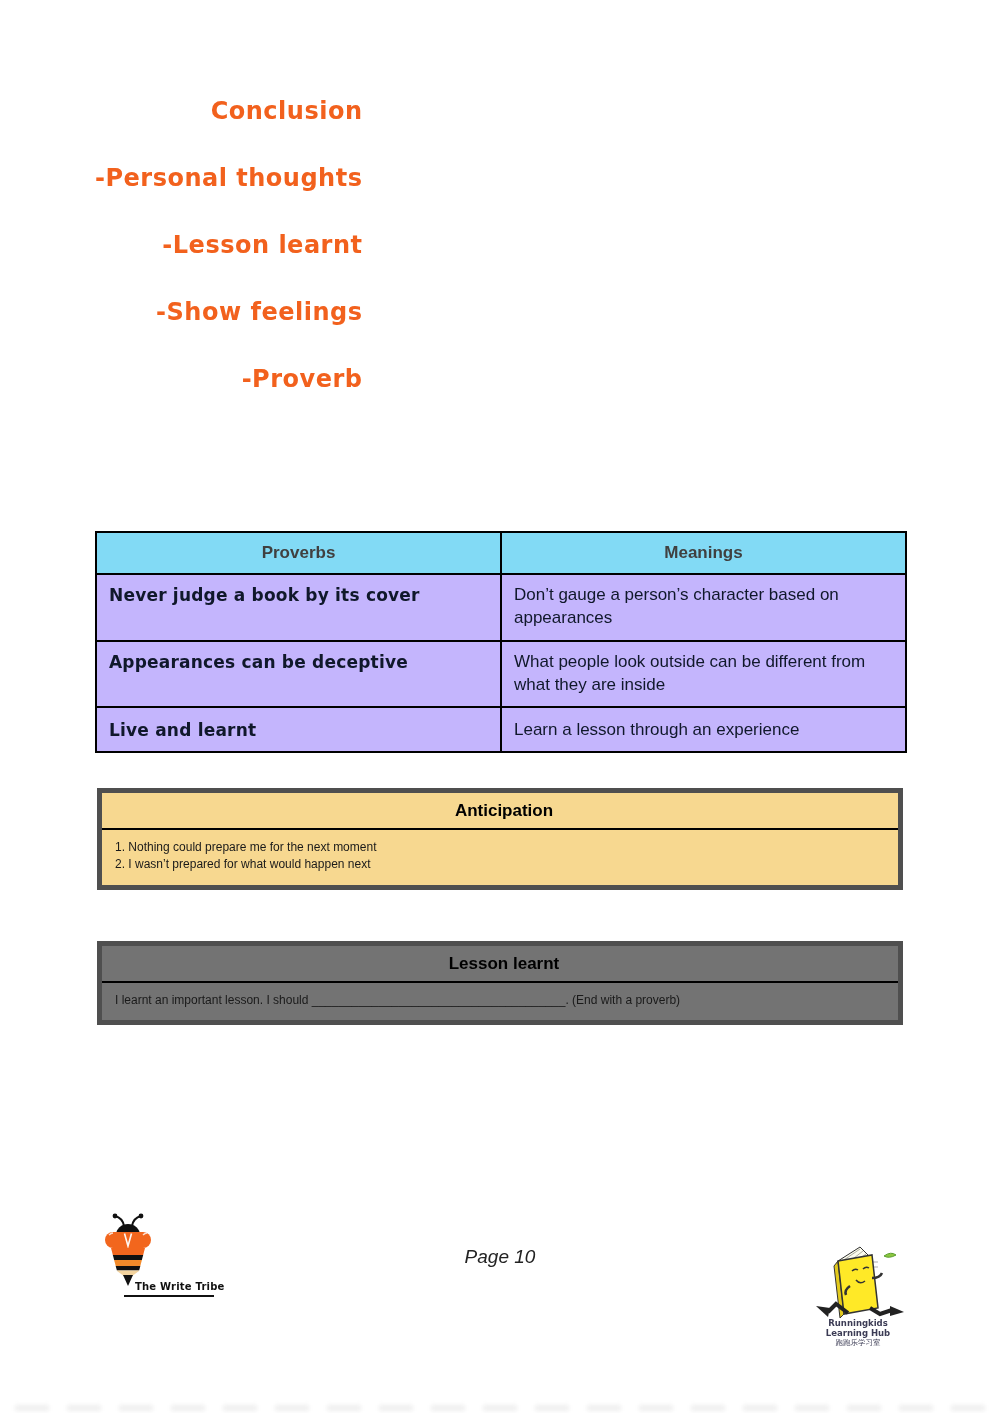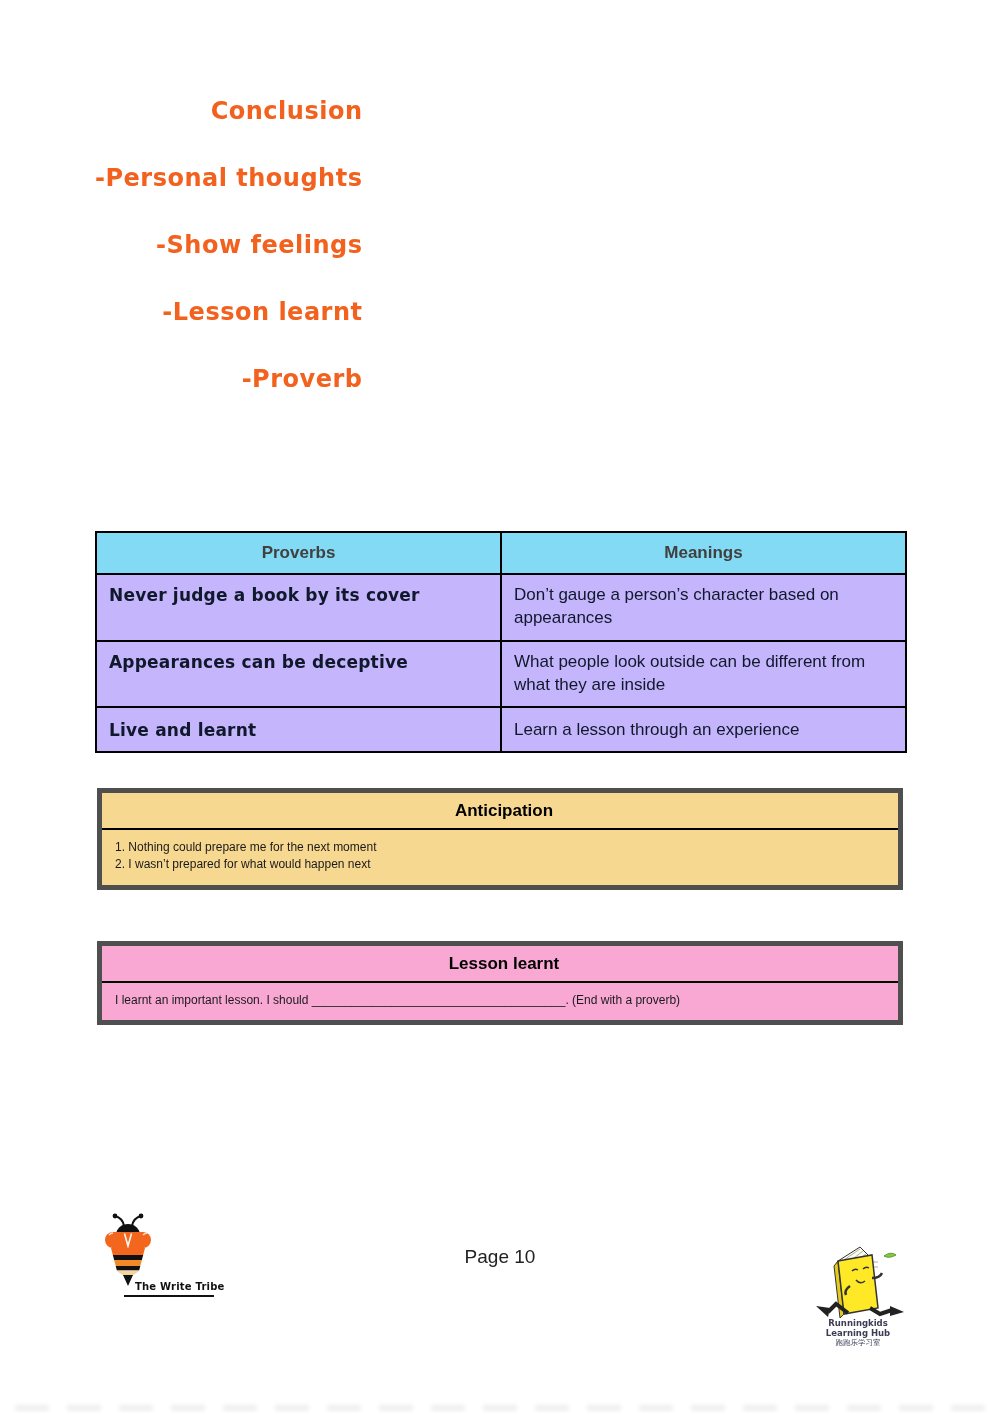--- a/index.html
+++ b/index.html
@@ -62,40 +62,40 @@
   .row-2 { height:66px; }
   .row-3 { height:45px; }
   .row-3 td { vertical-align:middle; }
 
   
   .frame-box {
     position:absolute; left:97px; width:806px;
     border:5px solid #4f4f4f;
   }
   .box-anticipation { top:788px; background:#f7d890; }
-  .box-lesson { top:941px; background:#f9a8d4; }
+  .box-lesson { top:941px; background:#737373; }
   .frame-box .box-title {
     text-align:center;
     font-weight:bold;
     font-size:17px;
     color:#000;
     padding:8px 0 7px 8px;
     border-bottom:2px solid #000;
   }
   .frame-box .box-body {
     padding:9px 18px 11px 13px;
     font-size:12px;
     line-height:1.45;
     color:#1a1a1a;
   }
 
   
   .page-number {
     position:absolute; left:0; top:1246px; width:100%;
-    text-align:center; font-size:19px; color:#222;
+    text-align:center; font-size:19px; color:#222;font-style:italic;
   }
 
   .logo-left { position:absolute; left:98px; top:1212px; width:118px; height:92px; }
   .logo-left svg { position:absolute; left:0; top:0; }
   .write-tribe-label {
     position:absolute; left:37px; top:69px;
     font-family:"DejaVu Sans", sans-serif;
     font-weight:bold; font-size:10px; color:#111;
     white-space:nowrap; letter-spacing:0.2px;
   }
@@ -123,22 +123,22 @@
   }
 </style>
 </head>
 <body>
 
 <div class="page">
 
   <div class="headings">
     <div class="heading">Conclusion</div>
     <div class="heading">-Personal thoughts</div>
+    <div class="heading">-Lesson learnt</div>
     <div class="heading">-Show feelings</div>
-    <div class="heading">-Lesson learnt</div>
     <div class="heading">-Proverb</div>
   </div>
 
   <table class="proverbs-table">
     <colgroup>
         <col>
         <col>
       </colgroup>
     <tbody>
         <tr>

